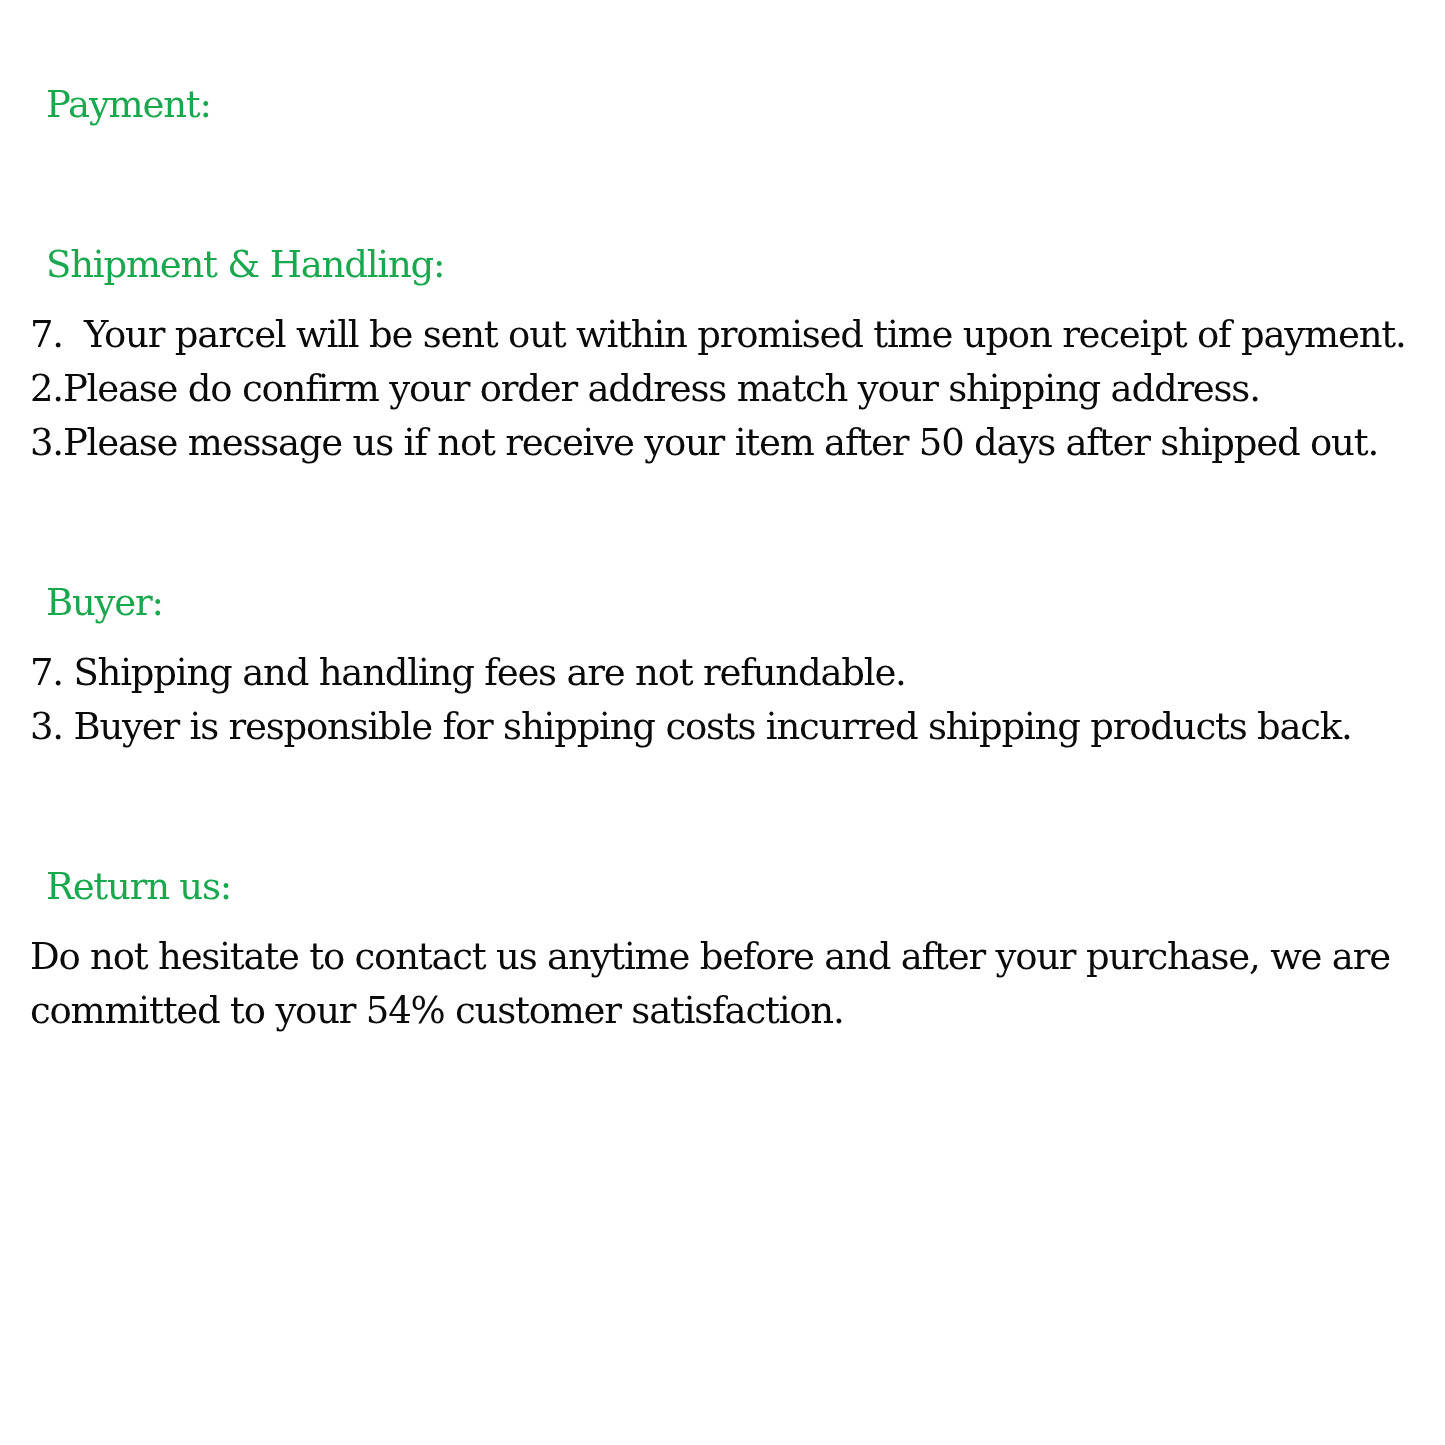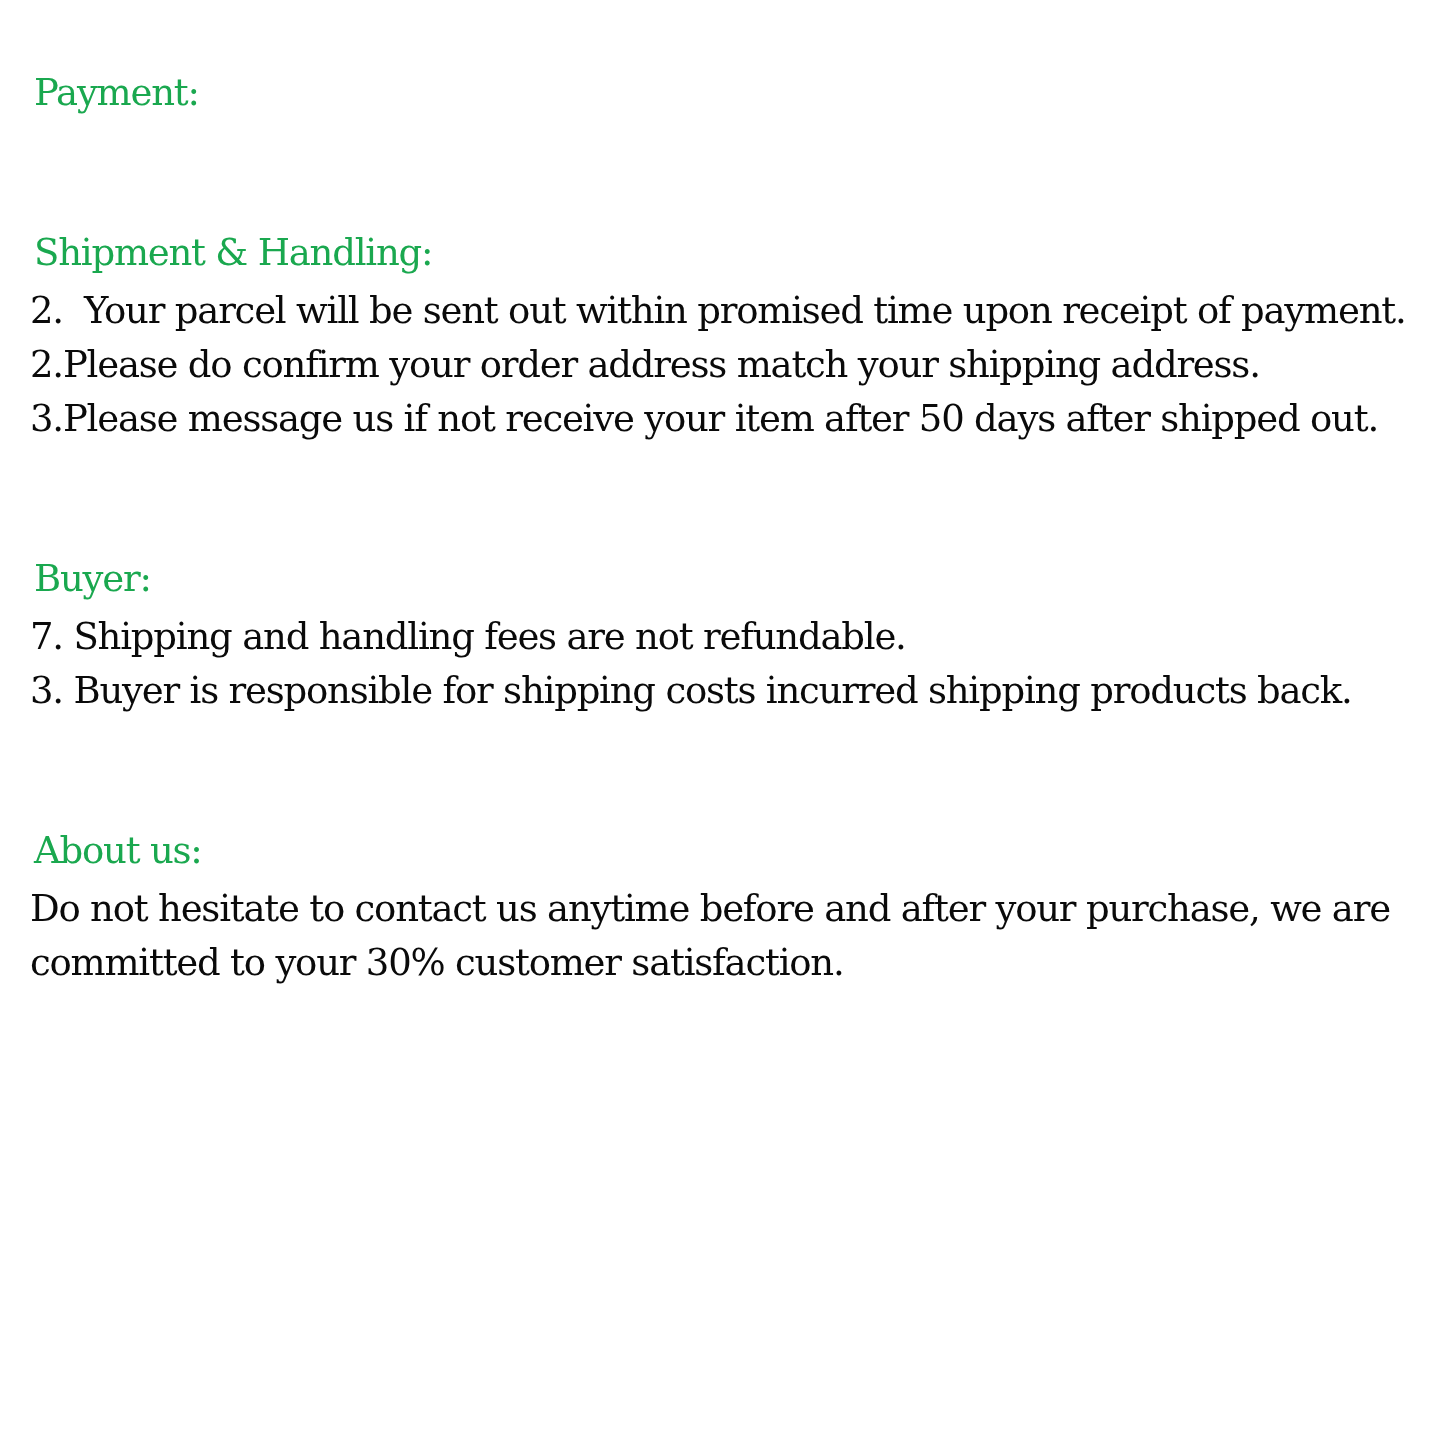--- a/index.html
+++ b/index.html
@@ -18,21 +18,21 @@
     font-family: "DejaVu Serif", "Liberation Serif", serif;
     font-size: 37px;
     line-height: 54px;
     letter-spacing: -1.2px;
     color: #0a0a0a;
   }
   .section {
     margin: 0 0 106px 0;
   }
   .section-heading {
-    margin: 4px;
+    margin: 16px;
     font-size: 37px;
     font-weight: normal;
     line-height: 54px;
     color: var(--heading-green, #1aa84f);
   }
   .line {
     margin: 0;
     white-space: pre;
     color: #0a0a0a;
   }
@@ -41,30 +41,30 @@
 <body>
 
 <div class="page">
 
   <div class="section">
     <h2 class="section-heading">Payment:</h2>
   </div>
 
   <div class="section">
     <h2 class="section-heading">Shipment &amp; Handling:</h2>
-    <p class="line">2.  Your parcel will be sent out within promised time upon receipt of payment.</p>
+    <p class="line">7.  Your parcel will be sent out within promised time upon receipt of payment.</p>
     <p class="line">2.Please do confirm your order address match your shipping address.</p>
     <p class="line">3.Please message us if not receive your item after 50 days after shipped out.</p>
   </div>
 
   <div class="section">
     <h2 class="section-heading">Buyer:</h2>
     <p class="line">7. Shipping and handling fees are not refundable.</p>
     <p class="line">3. Buyer is responsible for shipping costs incurred shipping products back.</p>
   </div>
 
   <div class="section">
-    <h2 class="section-heading">About us:</h2>
+    <h2 class="section-heading">Return us:</h2>
     <p class="line">Do not hesitate to contact us anytime before and after your purchase, we are</p>
-    <p class="line">committed to your 30% customer satisfaction.</p>
+    <p class="line">committed to your 54% customer satisfaction.</p>
   </div>
 
 </div>
 
 </body></html>

